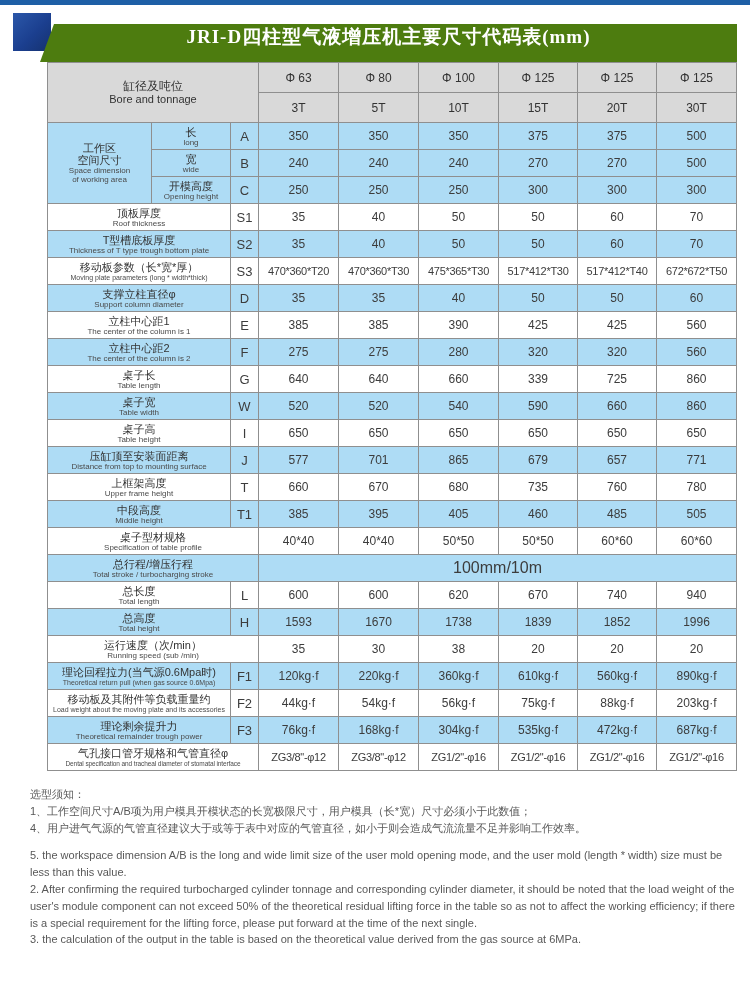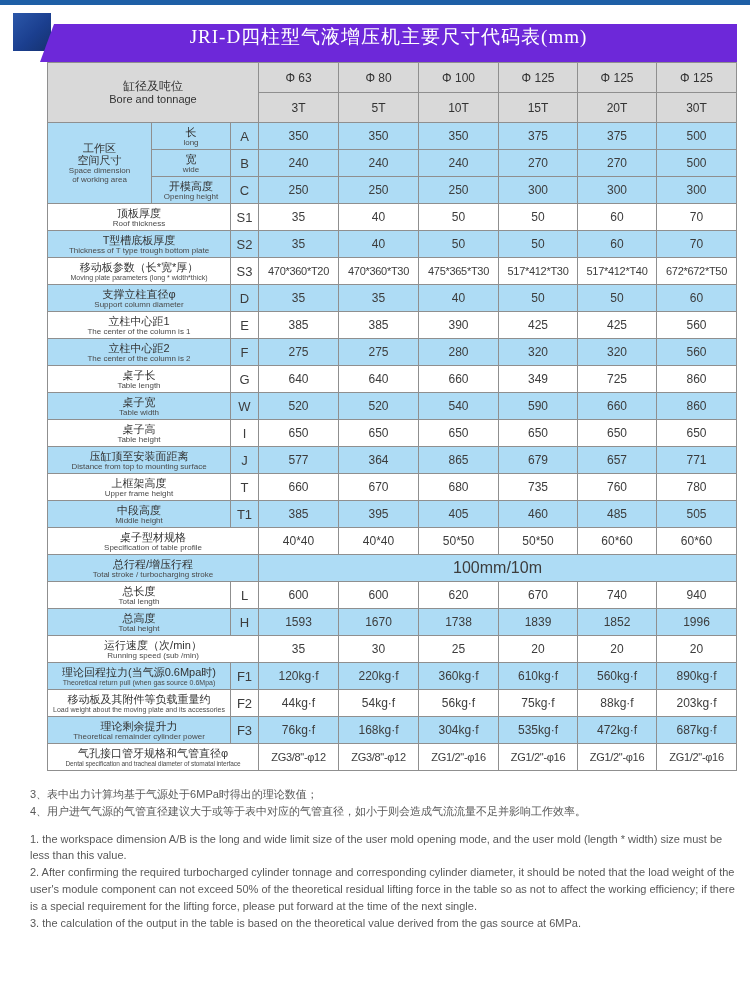--- a/index.html
+++ b/index.html
@@ -2,23 +2,23 @@
 <html><head>
 <meta charset="utf-8">
 <style>
   html,body{margin:0;padding:0;}
   body{width:750px;height:1004px;position:relative;background:#ffffff;
        font-family:"Liberation Sans", sans-serif;overflow:hidden;}
 
   .topbar{position:absolute;top:0;left:0;width:750px;height:5px;background:#1e5fa6;}
   .sq{position:absolute;left:13px;top:13px;width:38px;height:38px;
       background:linear-gradient(135deg,#2b57a9 0%,#1b3f8f 55%,#15316f 100%);}
-  .banner{position:absolute;left:40px;top:24px;right:13px;height:38px;background:#6d28d9;
+  .banner{position:absolute;left:40px;top:24px;right:13px;height:38px;background:#4d7c0f;
       clip-path:polygon(14px 0,100% 0,100% 100%,0 100%);
-      color:#fff;text-align:center;font-family:"Liberation Serif", serif;font-weight:normal;}
+      color:#fff;text-align:center;font-family:"Liberation Serif", serif;font-weight:bold;}
   .banner .t1{font-size:19px;line-height:23px;margin-top:1px;letter-spacing:1px;}
   .banner .t2{font-size:11px;line-height:12px;letter-spacing:0.5px;}
 
   table.spec{position:absolute;left:47px;top:62px;width:689px;border-collapse:collapse;
       table-layout:fixed;}
   .spec td{border:1px solid #8f8f8f;padding:0;text-align:center;vertical-align:middle;
       color:#3c3c3c;overflow:hidden;}
   .spec thead td{background:#d9d9d9;height:29px;font-size:12px;color:#333;}
   .spec tbody td{height:26px;}
   tr.b td{background:#aedcf5;}
@@ -207,21 +207,21 @@
     </tr>
     <tr class="w">
       <td colspan="2">
         <div class="zh">桌子长</div>
         <div class="en">Table length</div>
       </td>
       <td class="code">G</td>
       <td class="val">640</td>
       <td class="val">640</td>
       <td class="val">660</td>
-      <td class="val">349</td>
+      <td class="val">339</td>
       <td class="val">725</td>
       <td class="val">860</td>
     </tr>
     <tr class="b">
       <td colspan="2">
         <div class="zh">桌子宽</div>
         <div class="en">Table width</div>
       </td>
       <td class="code">W</td>
       <td class="val">520</td>
@@ -244,21 +244,21 @@
       <td class="val">650</td>
       <td class="val">650</td>
     </tr>
     <tr class="b">
       <td colspan="2">
         <div class="zh">压缸顶至安装面距离</div>
         <div class="en">Distance from top to mounting surface</div>
       </td>
       <td class="code">J</td>
       <td class="val">577</td>
-      <td class="val">364</td>
+      <td class="val">701</td>
       <td class="val">865</td>
       <td class="val">679</td>
       <td class="val">657</td>
       <td class="val">771</td>
     </tr>
     <tr class="w">
       <td colspan="2">
         <div class="zh">上框架高度</div>
         <div class="en">Upper frame height</div>
       </td>
@@ -328,21 +328,21 @@
       <td class="val">1852</td>
       <td class="val">1996</td>
     </tr>
     <tr class="w">
       <td colspan="3">
         <div class="zh">运行速度（次/min）</div>
         <div class="en">Running speed (sub /min)</div>
       </td>
       <td class="val">35</td>
       <td class="val">30</td>
-      <td class="val">25</td>
+      <td class="val">38</td>
       <td class="val">20</td>
       <td class="val">20</td>
       <td class="val">20</td>
     </tr>
     <tr class="b">
       <td colspan="2">
         <div class="zh">理论回程拉力(当气源0.6Mpa时)</div>
         <div class="en sm">Theoretical return pull (when gas source 0.6Mpa)</div>
       </td>
       <td class="code">F1</td>
@@ -362,21 +362,21 @@
       <td class="val">44kg·f</td>
       <td class="val">54kg·f</td>
       <td class="val">56kg·f</td>
       <td class="val">75kg·f</td>
       <td class="val">88kg·f</td>
       <td class="val">203kg·f</td>
     </tr>
     <tr class="b">
       <td colspan="2">
         <div class="zh">理论剩余提升力</div>
-        <div class="en">Theoretical remainder cylinder power</div>
+        <div class="en">Theoretical remainder trough power</div>
       </td>
       <td class="code">F3</td>
       <td class="val">76kg·f</td>
       <td class="val">168kg·f</td>
       <td class="val">304kg·f</td>
       <td class="val">535kg·f</td>
       <td class="val">472kg·f</td>
       <td class="val">687kg·f</td>
     </tr>
     <tr class="w">
@@ -389,22 +389,23 @@
       <td class="val tight">ZG1/2"-φ16</td>
       <td class="val tight">ZG1/2"-φ16</td>
       <td class="val tight">ZG1/2"-φ16</td>
       <td class="val tight">ZG1/2"-φ16</td>
     </tr>
   </tbody>
 </table>
 
 <div class="notes">
   <div class="nzh">
-    <div>3、表中出力计算均基于气源处于6MPa时得出的理论数值；</div>
+    <div>选型须知：</div>
+    <div>1、工作空间尺寸A/B项为用户模具开模状态的长宽极限尺寸，用户模具（长*宽）尺寸必须小于此数值；</div>
     <div>4、用户进气气源的气管直径建议大于或等于表中对应的气管直径，如小于则会造成气流流量不足并影响工作效率。</div>
   </div>
   <div class="nen">
-    <div>1. the workspace dimension A/B is the long and wide limit size of the user mold opening mode, and the user mold (length * width) size must be less than this value.</div>
+    <div>5. the workspace dimension A/B is the long and wide limit size of the user mold opening mode, and the user mold (length * width) size must be less than this value.</div>
     <div>2. After confirming the required turbocharged cylinder tonnage and corresponding cylinder diameter, it should be noted that the load weight of the user's module component can not exceed 50% of the theoretical residual lifting force in the table so as not to affect the working efficiency; if there is a special requirement for the lifting force, please put forward at the time of the next single.</div>
     <div>3. the calculation of the output in the table is based on the theoretical value derived from the gas source at 6MPa.</div>
 
   </div>
 </div>
 
 </body></html>

